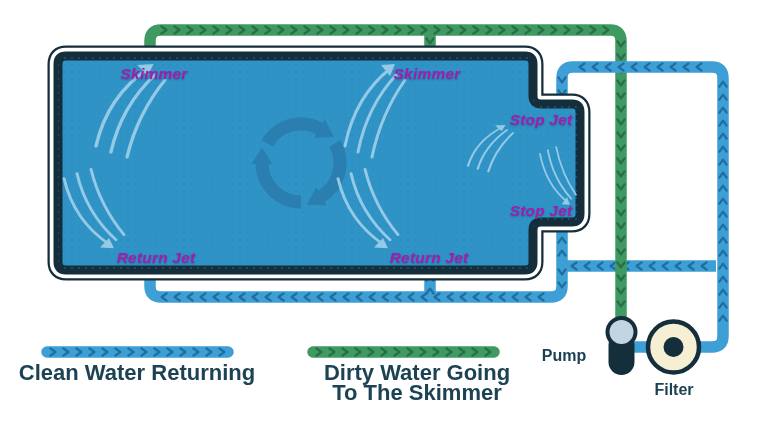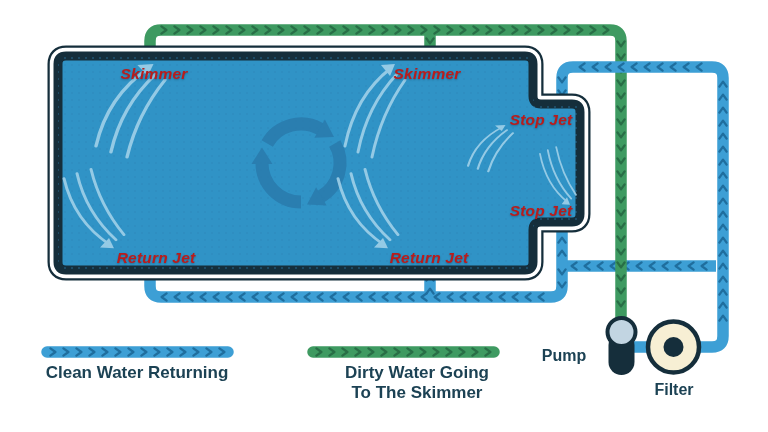--- a/index.html
+++ b/index.html
@@ -5,27 +5,27 @@
   html,body{margin:0;padding:0;background:#fff;}
   .stage{position:relative;width:768px;height:432px;background:#fff;overflow:hidden;
          font-family:"Liberation Sans",sans-serif;}
   .stage svg{position:absolute;left:0;top:0;}
   .pipe path{fill:none;stroke-width:11.5;}
   .pipe.blue path{stroke:var(--pipe-blue);}
   .pipe.green path{stroke:var(--pipe-green);}
   .pb-outer{fill:none;stroke:var(--dark-navy);stroke-width:21;stroke-linejoin:round;}
   .pb-white{fill:none;stroke:#ffffff;stroke-width:16.5;stroke-linejoin:round;}
   .pb-inner{fill:var(--pool-blue);stroke:var(--dark-navy);stroke-width:9;stroke-linejoin:round;}
-  .plabel{position:absolute;transform:translate(-50%,-50%);color:#b91c1c;
+  .plabel{position:absolute;transform:translate(-50%,-50%);color:#a21caf;
           font-style:italic;font-weight:bold;font-size:15.5px;white-space:nowrap;
           letter-spacing:.2px;text-shadow:0 1px 2px rgba(10,40,60,.35);}
   .elabel{position:absolute;transform:translate(-50%,-50%);color:var(--text-navy);
           font-weight:bold;font-size:16px;white-space:nowrap;}
   .legend-text{position:absolute;transform:translateX(-50%);text-align:center;
-          color:var(--text-navy);font-weight:bold;font-size:17px;line-height:19.5px;
+          color:var(--text-navy);font-weight:bold;font-size:22px;line-height:19.5px;
           white-space:nowrap;}
 </style>
 </head>
 <body>
 
 <div class="stage">
   <svg width="768" height="432" viewBox="0 0 768 432">
     <defs>
       <pattern id="pdots" width="7" height="7" patternUnits="userSpaceOnUse">
         <circle cx="2" cy="2" r="1" fill="var(--pool-dot)" opacity="0.45"></circle>

